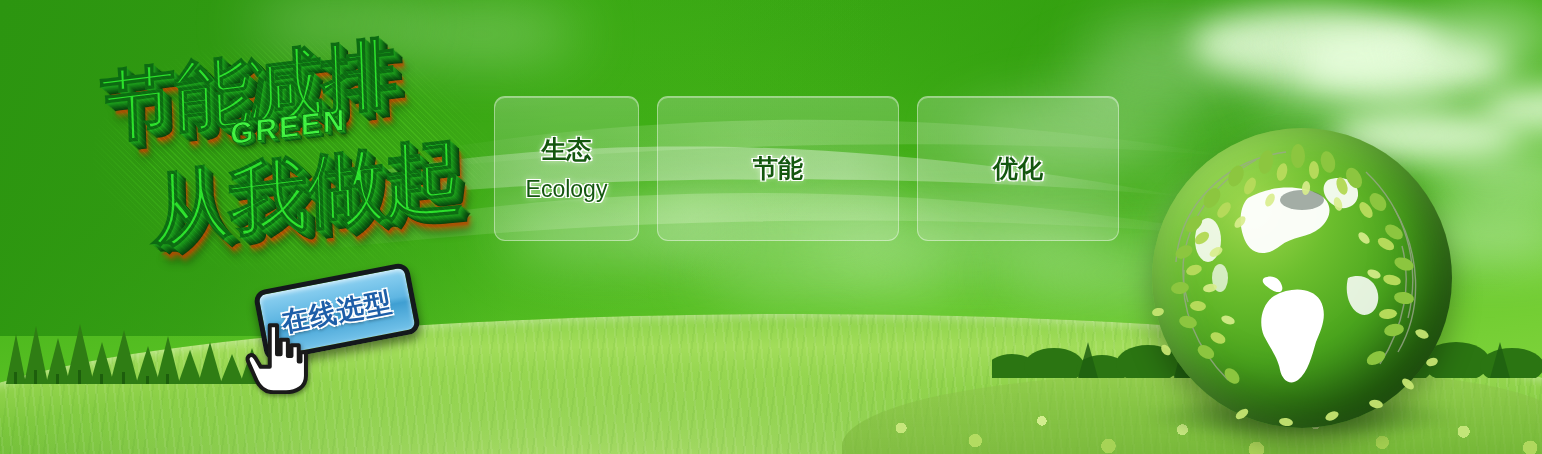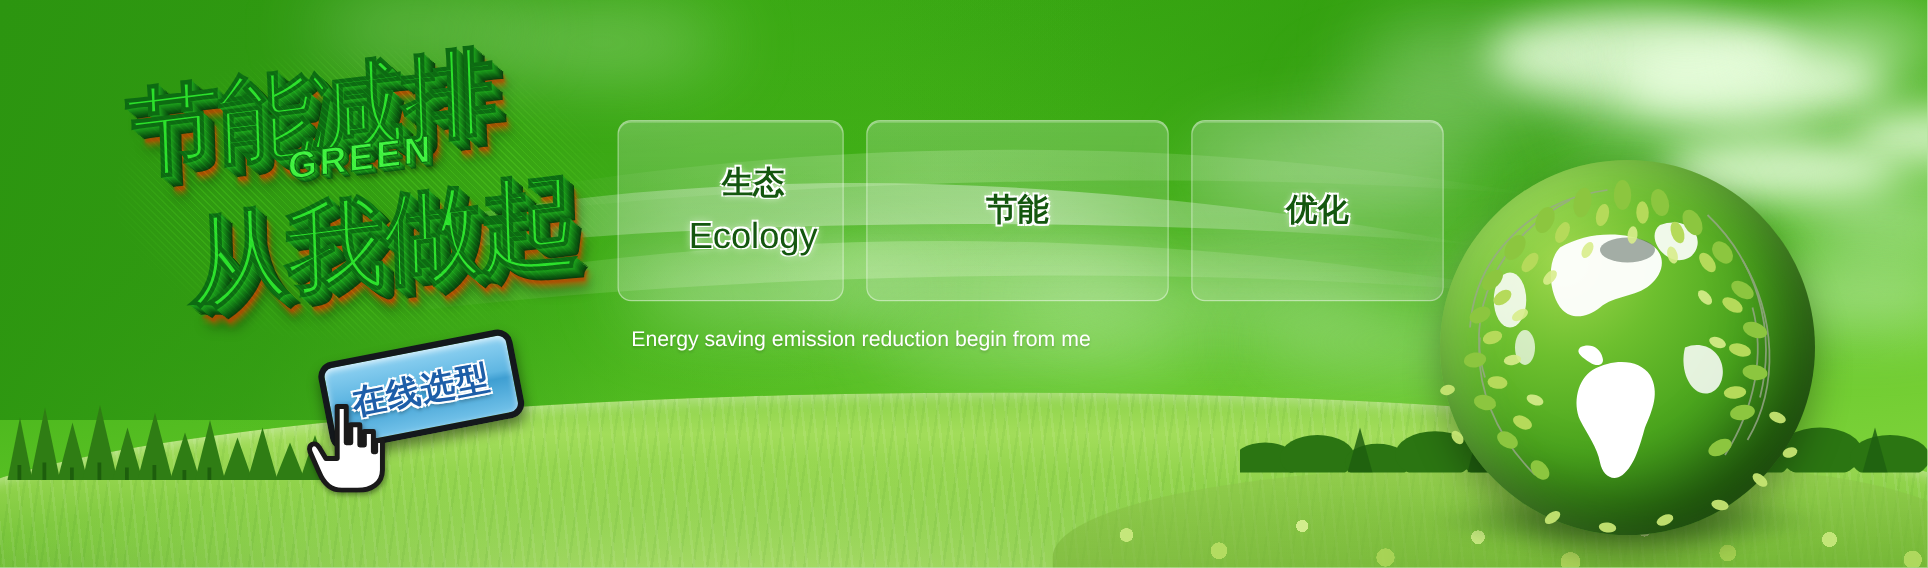--- a/index.html
+++ b/index.html
@@ -171,32 +171,32 @@
   .cards{position:absolute;left:494px;top:96px;height:145px;display:flex;gap:18px;}
   .card{
     border-radius:11px;
     background:linear-gradient(180deg,rgba(255,255,255,.21) 0%,rgba(255,255,255,.12) 55%,rgba(255,255,255,.18) 100%);
     border:1px solid rgba(255,255,255,.40);
     box-shadow:inset 0 1px 0 rgba(255,255,255,.35);
     display:flex;flex-direction:column;align-items:center;justify-content:center;
     gap:16px;
     cursor:pointer;
   }
-  .card.c-a{width:143px;padding-left:36px;}
+  .card.c-a{width:143px;}
   .card.c-b{width:240px;}
   .card.c-c{width:200px;}
   .card-cn{
     font-size:25px;font-weight:bold;color:#14570f;line-height:1;
     text-shadow:
       -1.4px -1.4px 0 #fff, 1.4px -1.4px 0 #fff,
       -1.4px 1.4px 0 #fff, 1.4px 1.4px 0 #fff,
       0 0 6px rgba(255,255,255,.9);
   }
   .card-en{
-    font-size:29px;color:#14570f;line-height:1;
+    font-size:23px;color:#14570f;line-height:1;
     text-shadow:
       -1.4px -1.4px 0 #fff, 1.4px -1.4px 0 #fff,
       -1.4px 1.4px 0 #fff, 1.4px 1.4px 0 #fff,
       0 0 7px rgba(255,255,255,.9);
   }
 
   
   .tagline{
     position:absolute;left:505px;top:262px;
     font-size:17px;color:#ffffff;
@@ -356,21 +356,20 @@
       <div class="card-en">Ecology</div>
     </div>
     <div class="card c-b">
       <div class="card-cn">节能</div>
     </div>
     <div class="card c-c">
       <div class="card-cn">优化</div>
     </div>
   </div>
 
-  <div class="tagline">Energy saving emission reduction begin from me</div>
 
   <div class="globe-wrap">
     <div class="globe-shadow"></div>
     <div class="globe"></div>
 
     <svg class="globe-svg" viewBox="0 0 300 300">
       <defs>
         <clipPath id="sphereClip">
             <circle cx="150" cy="150" r="150"></circle>
           </clipPath>

